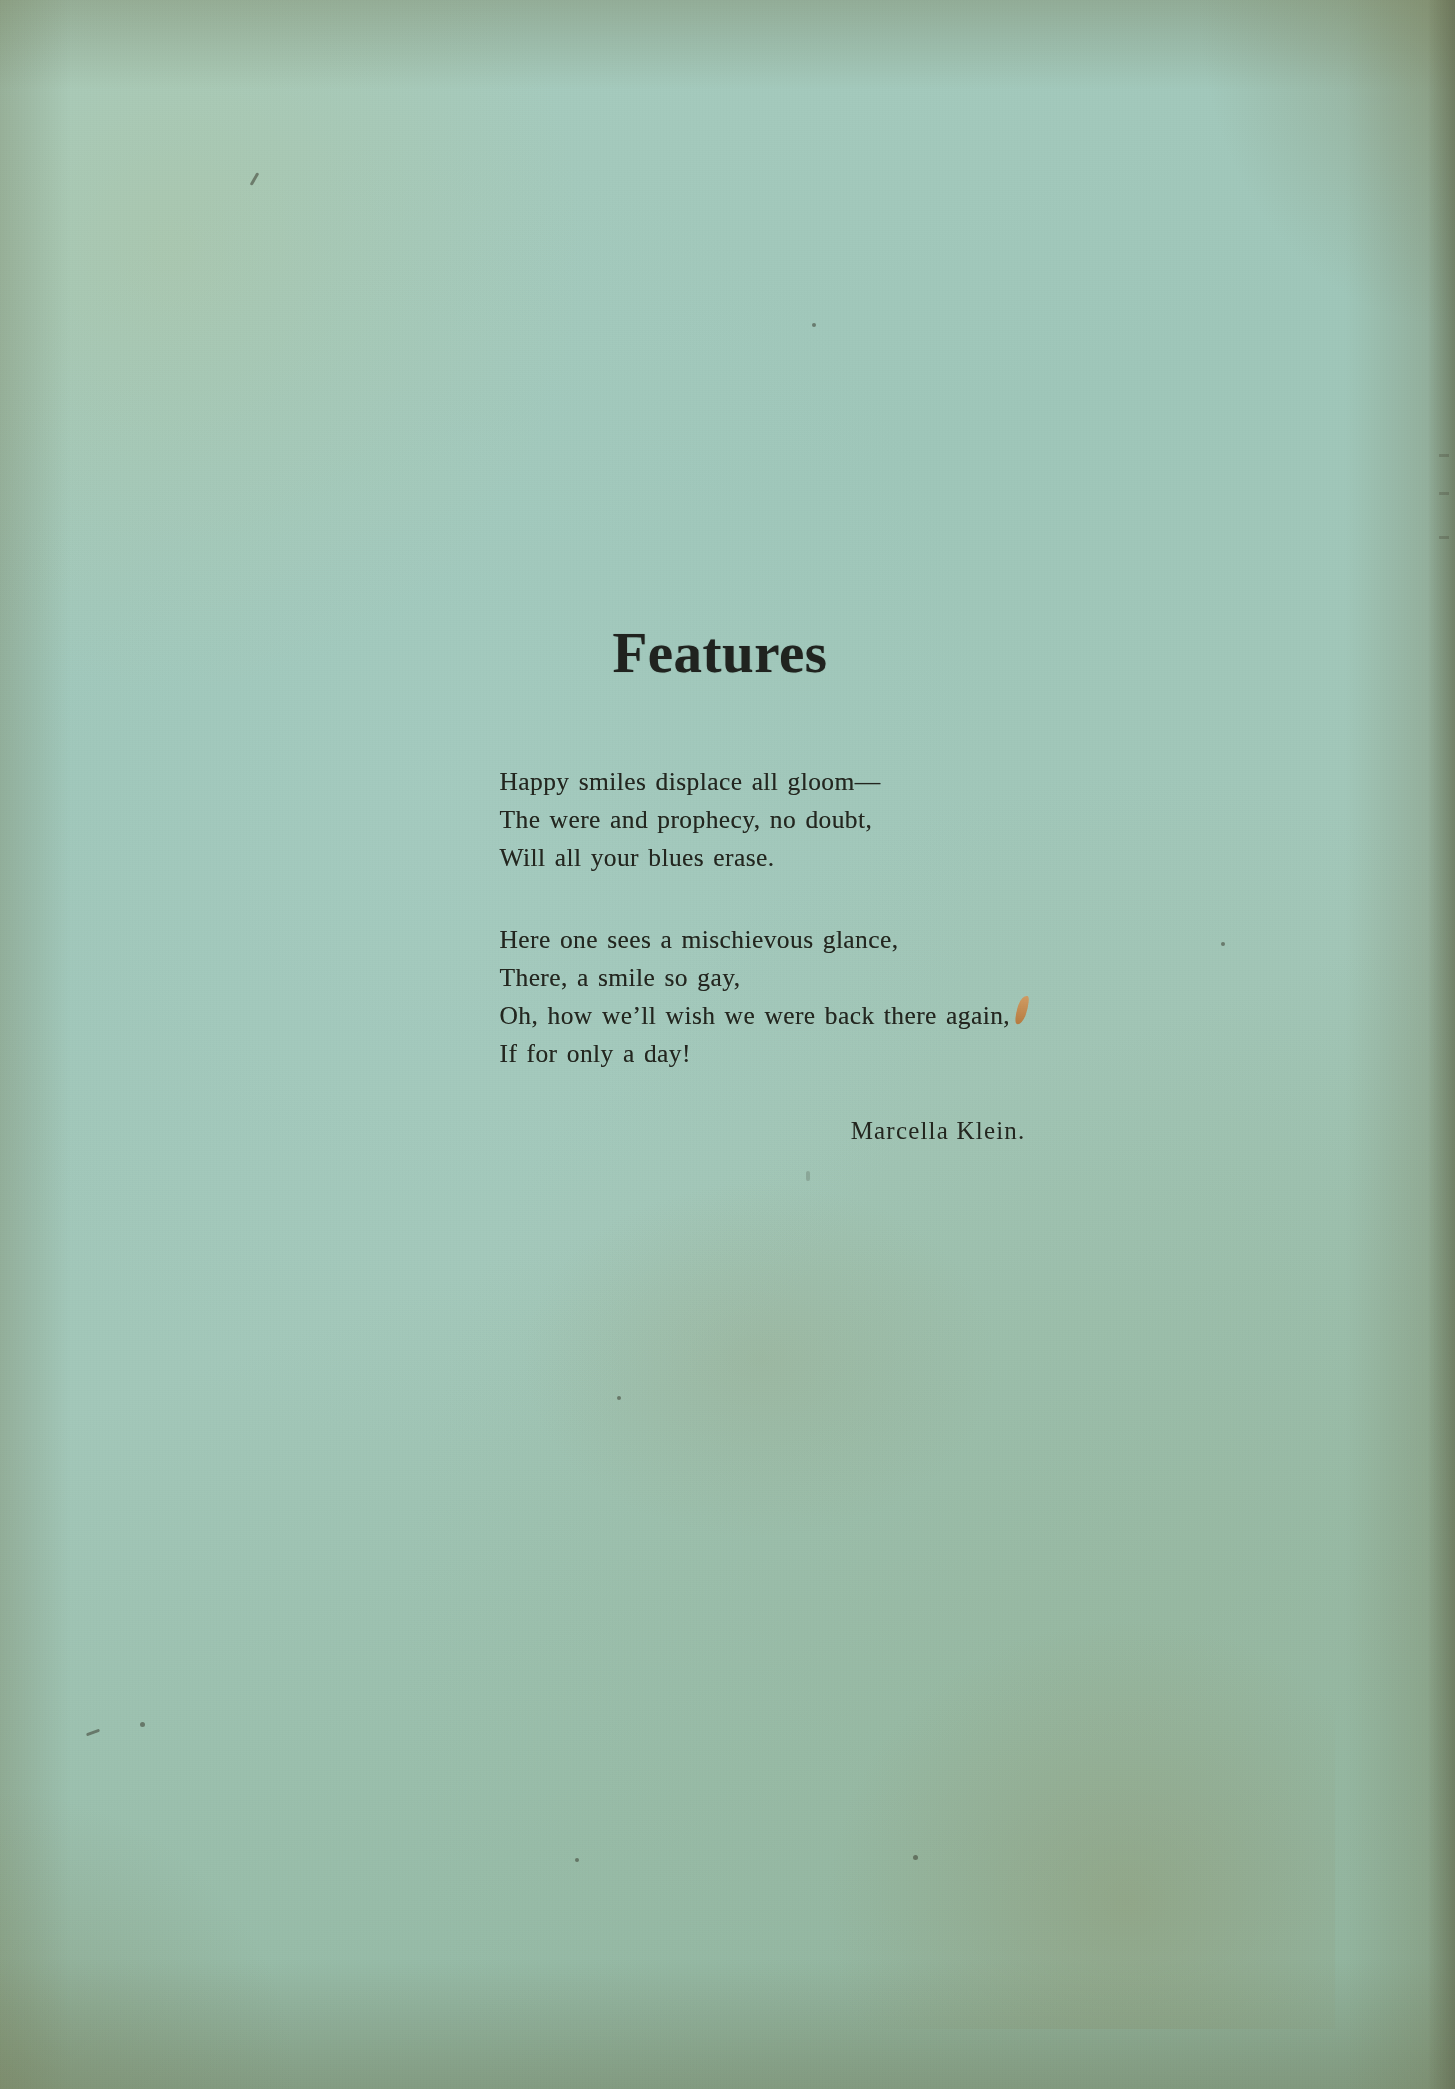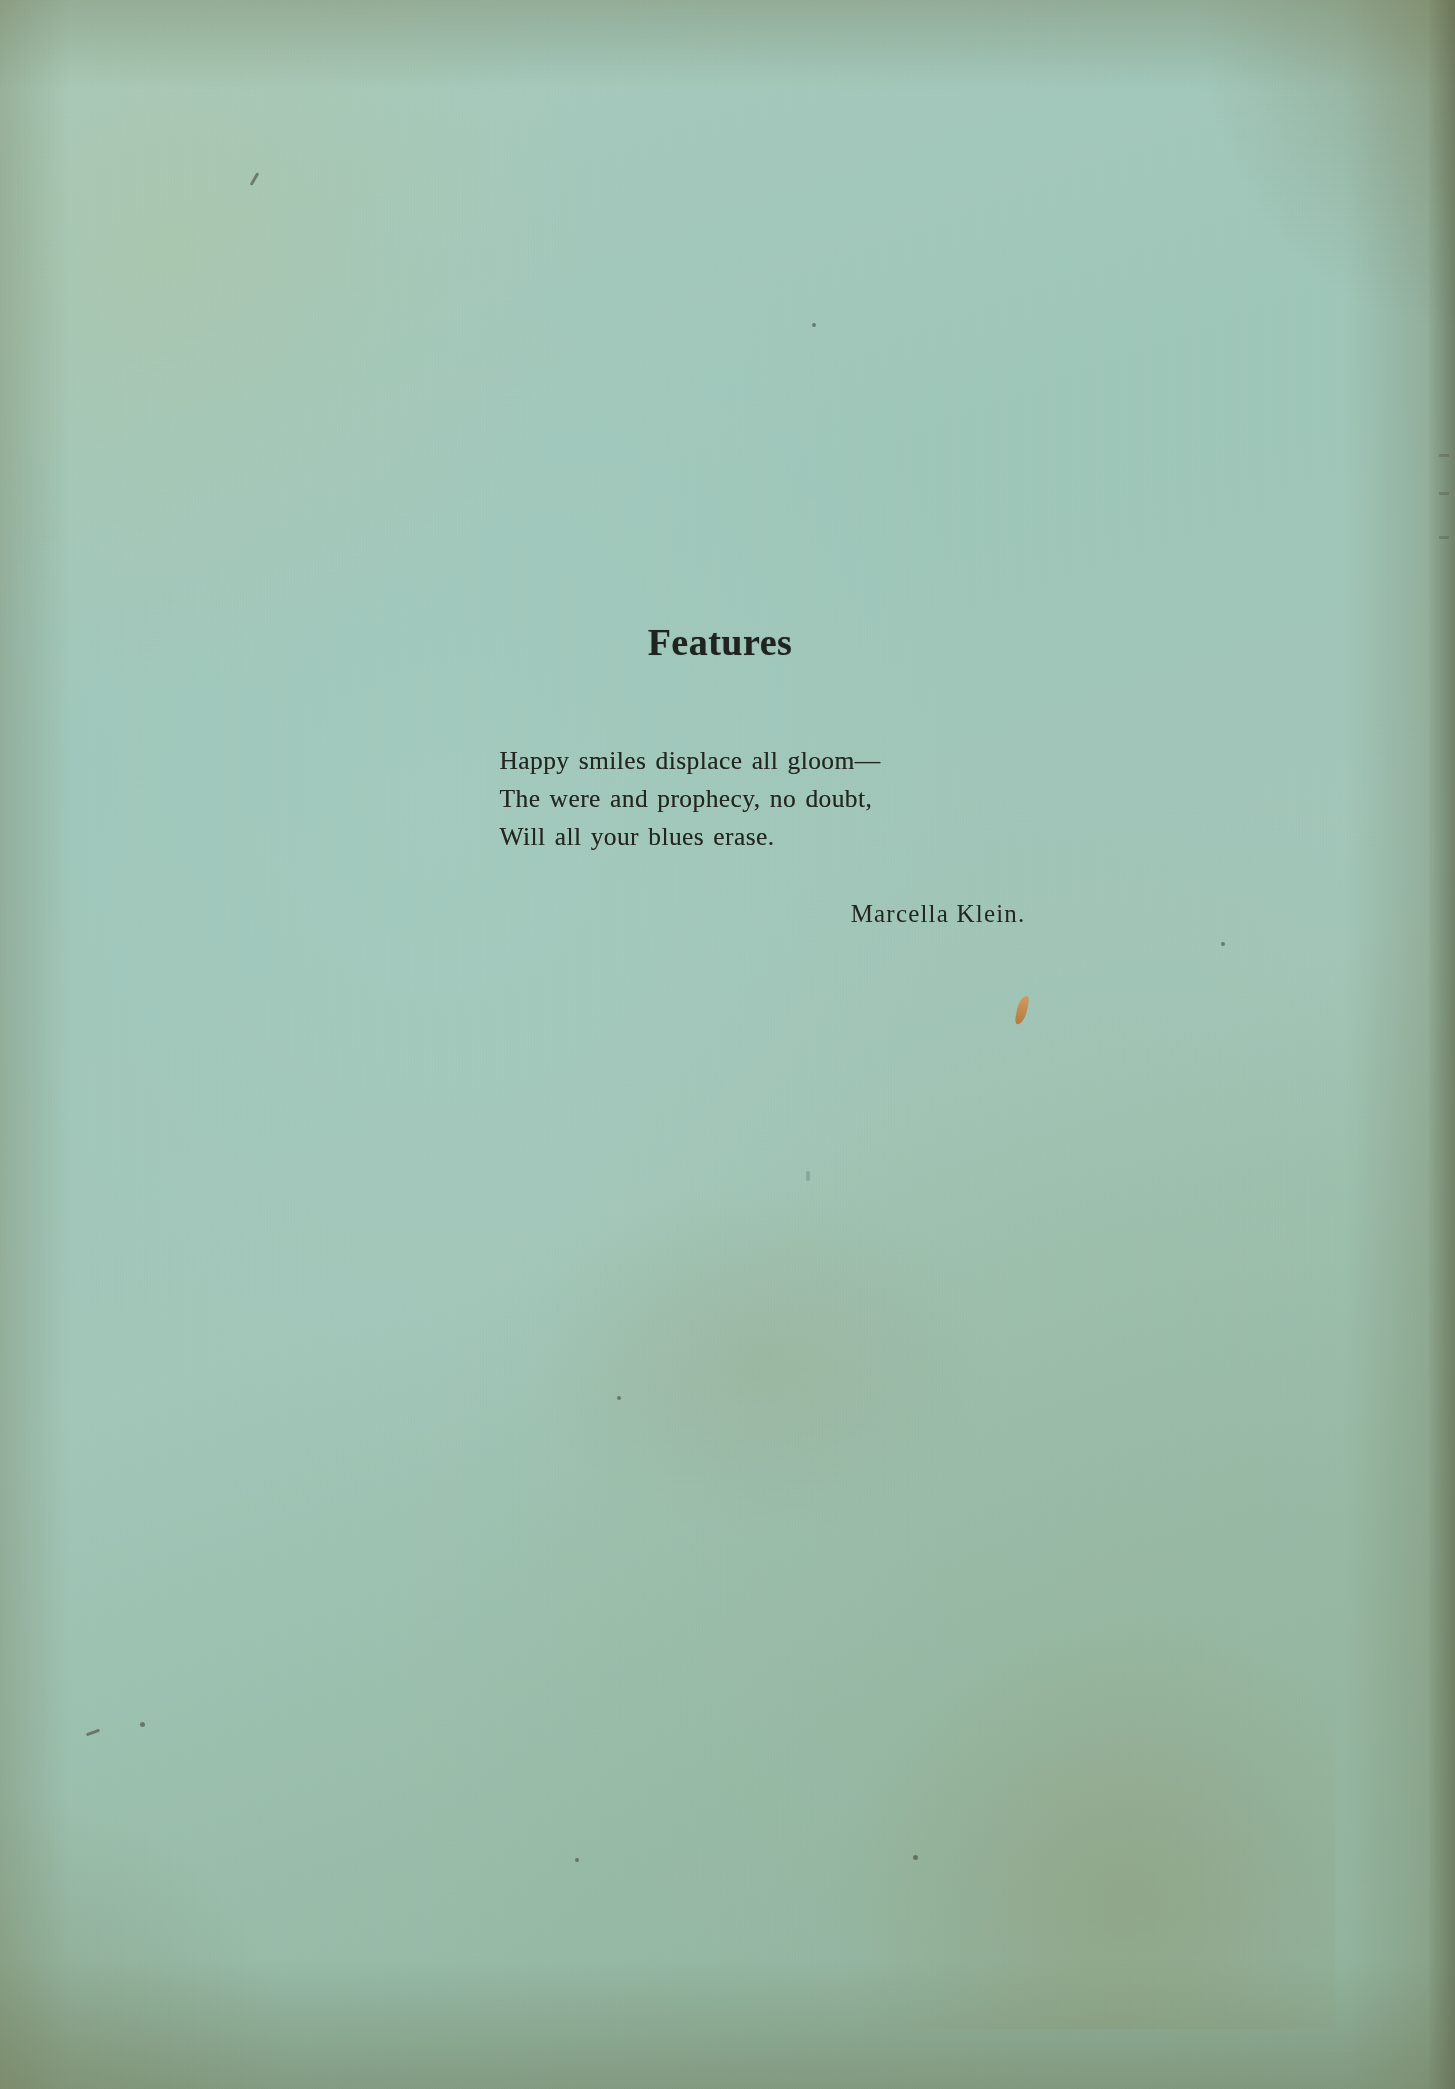--- a/index.html
+++ b/index.html
@@ -102,21 +102,21 @@
     position: absolute;
     top: 620px;
     left: 0;
     width: 1455px;
   }
 
   .title {
     text-align: center;
     font-family: "Liberation Serif", serif;
     font-weight: bold;
-    font-size: 38px;
+    font-size: 57px;
     letter-spacing: 0.5px;
     color: #20231f;
     margin: 0 0 78px 0;
     text-shadow: 0 0 1px rgba(30,35,28,0.35);
     padding-right: 15px;
   }
 
   .poem {
     margin: 0 auto;
     width: 640px;
@@ -199,20 +199,26 @@
 
     <div class="poem">
 
 
       <div class="stanza">
         <div class="line">Happy smiles displace all gloom—</div>
         <div class="line">The were and prophecy, no doubt,</div>
         <div class="line">Will all your blues erase.</div>
       </div>
 
+      <div class="stanza">
+        <div class="line">Here one sees a mischievous glance,</div>
+        <div class="line">There, a smile so gay,</div>
+        <div class="line">Oh, how we’ll wish we were back there again,</div>
+        <div class="line">If for only a day!</div>
+      </div>
 
       <div class="byline">Marcella Klein.</div>
 
     </div>
   </div>
 
   <div class="fleck"></div>
   <div class="speck s1"></div>
   <div class="speck s2"></div>
   <div class="speck s3"></div>

